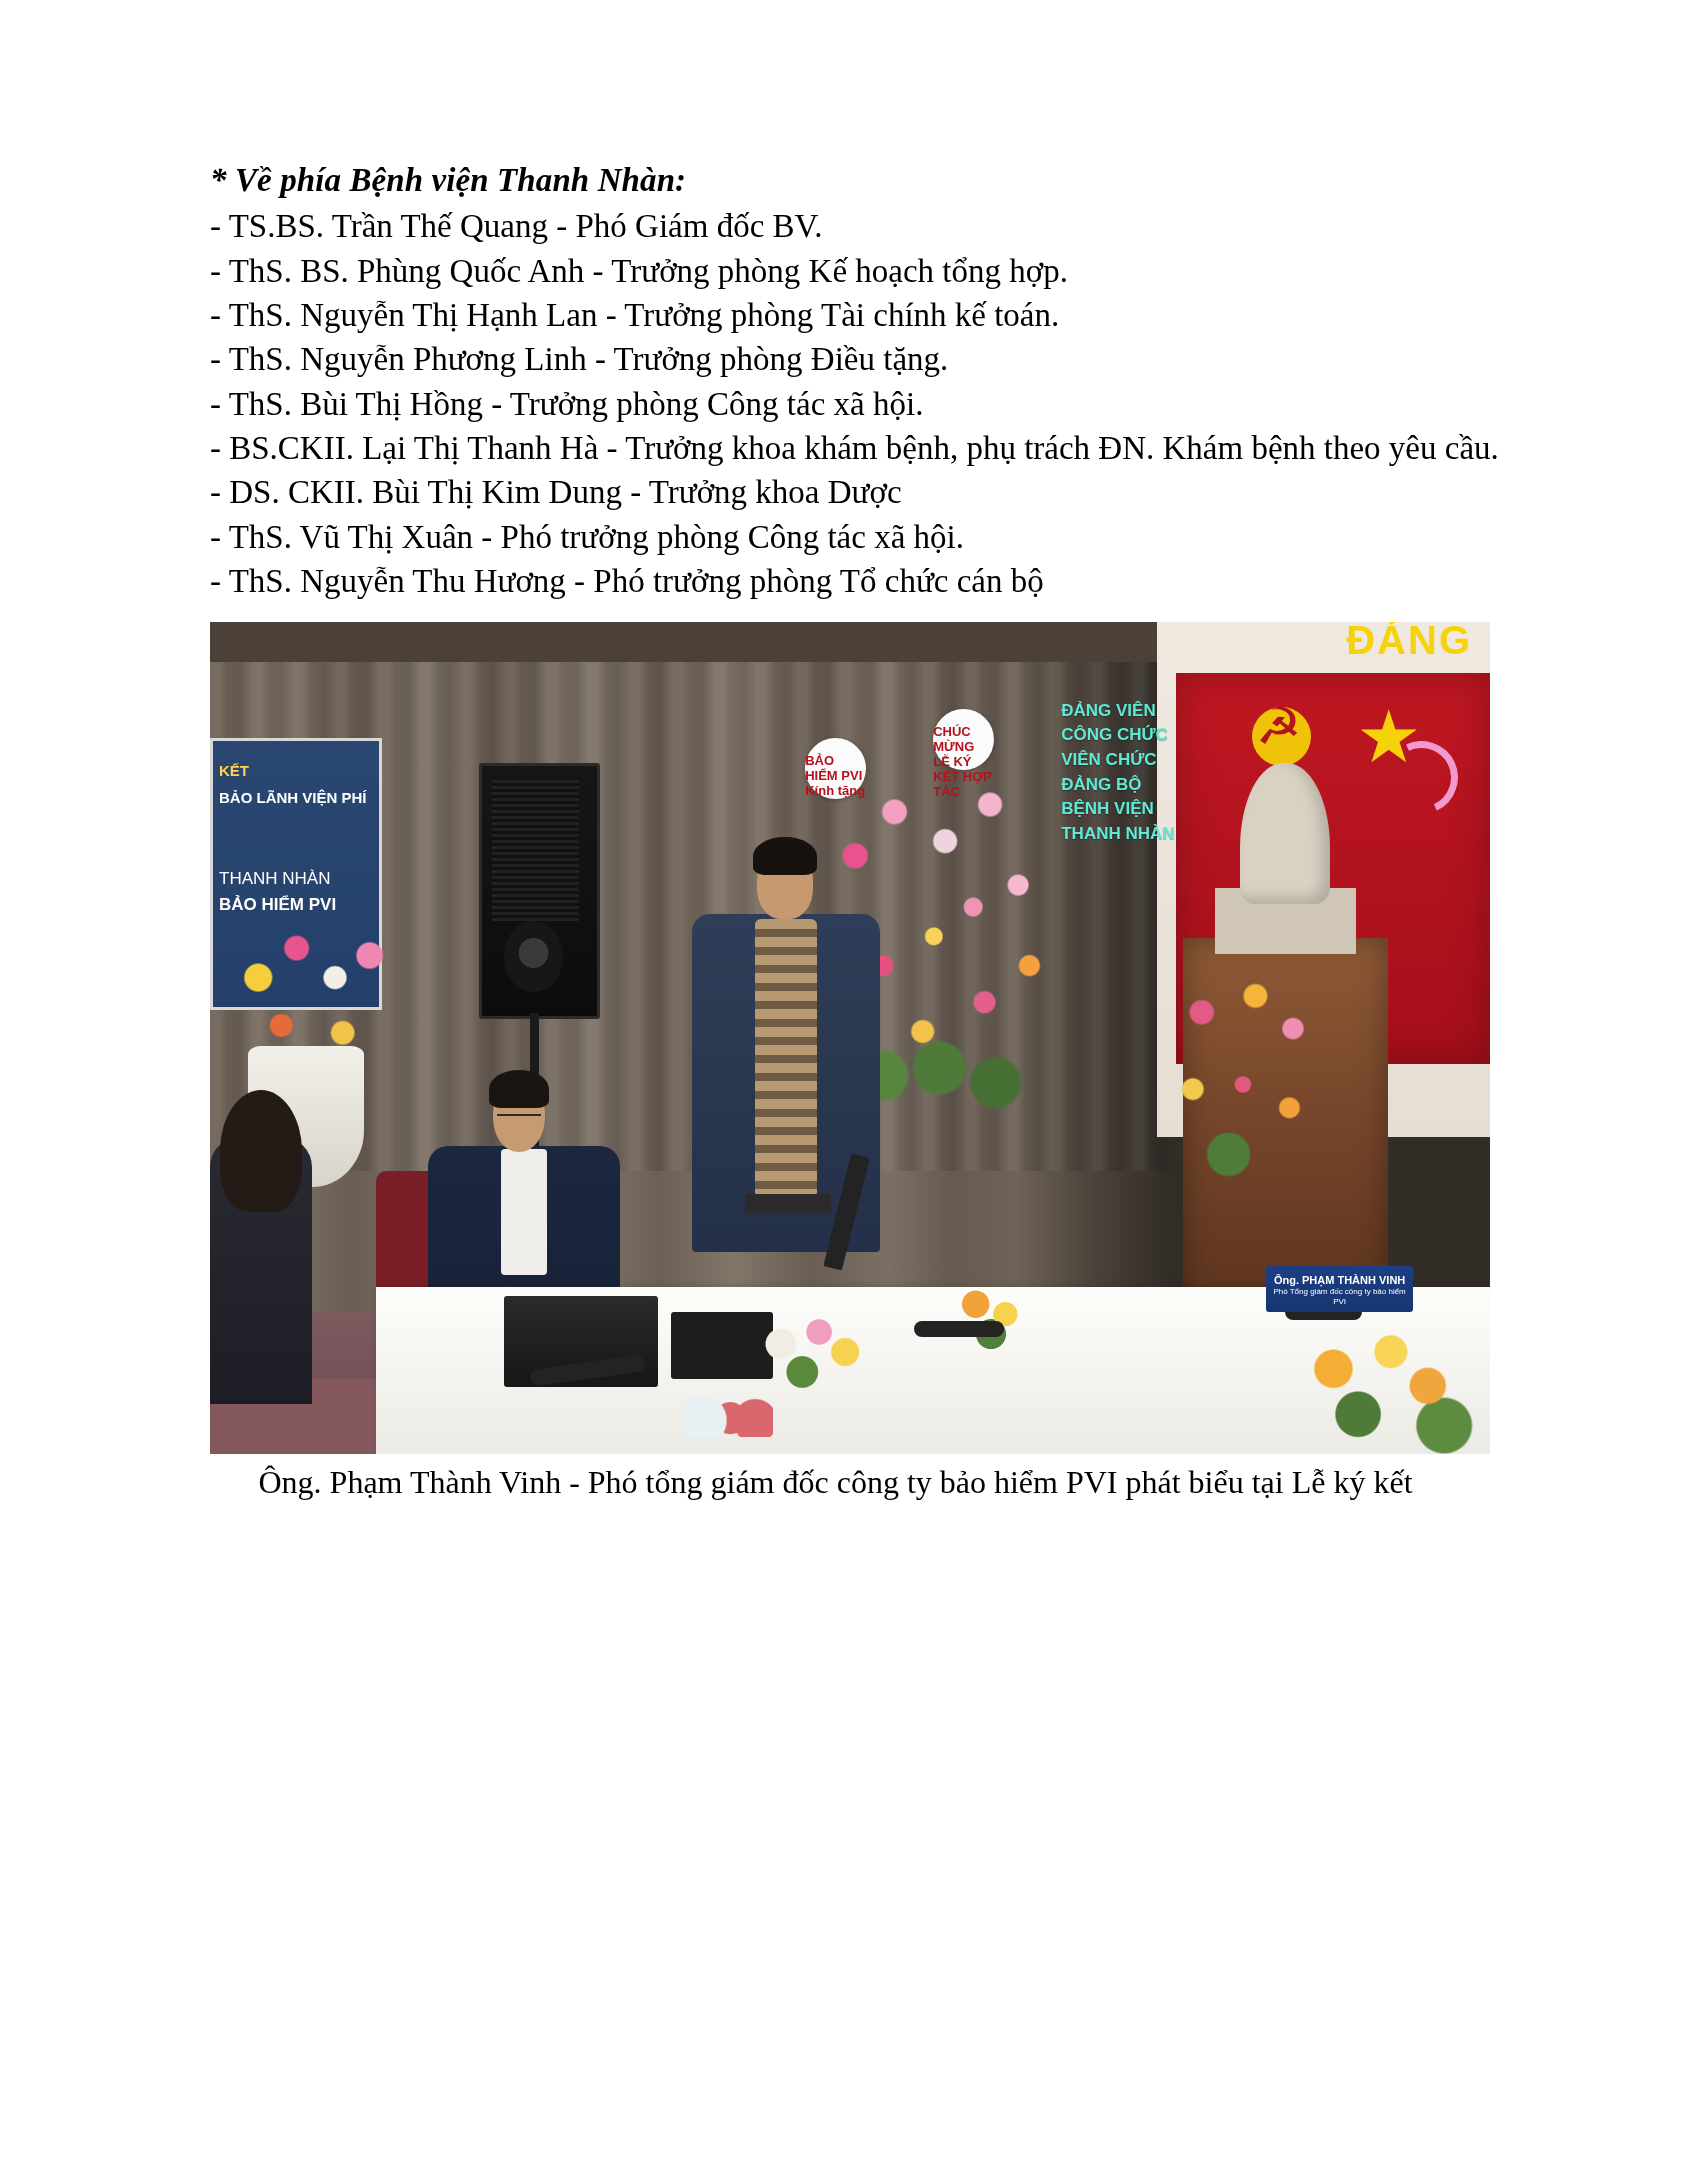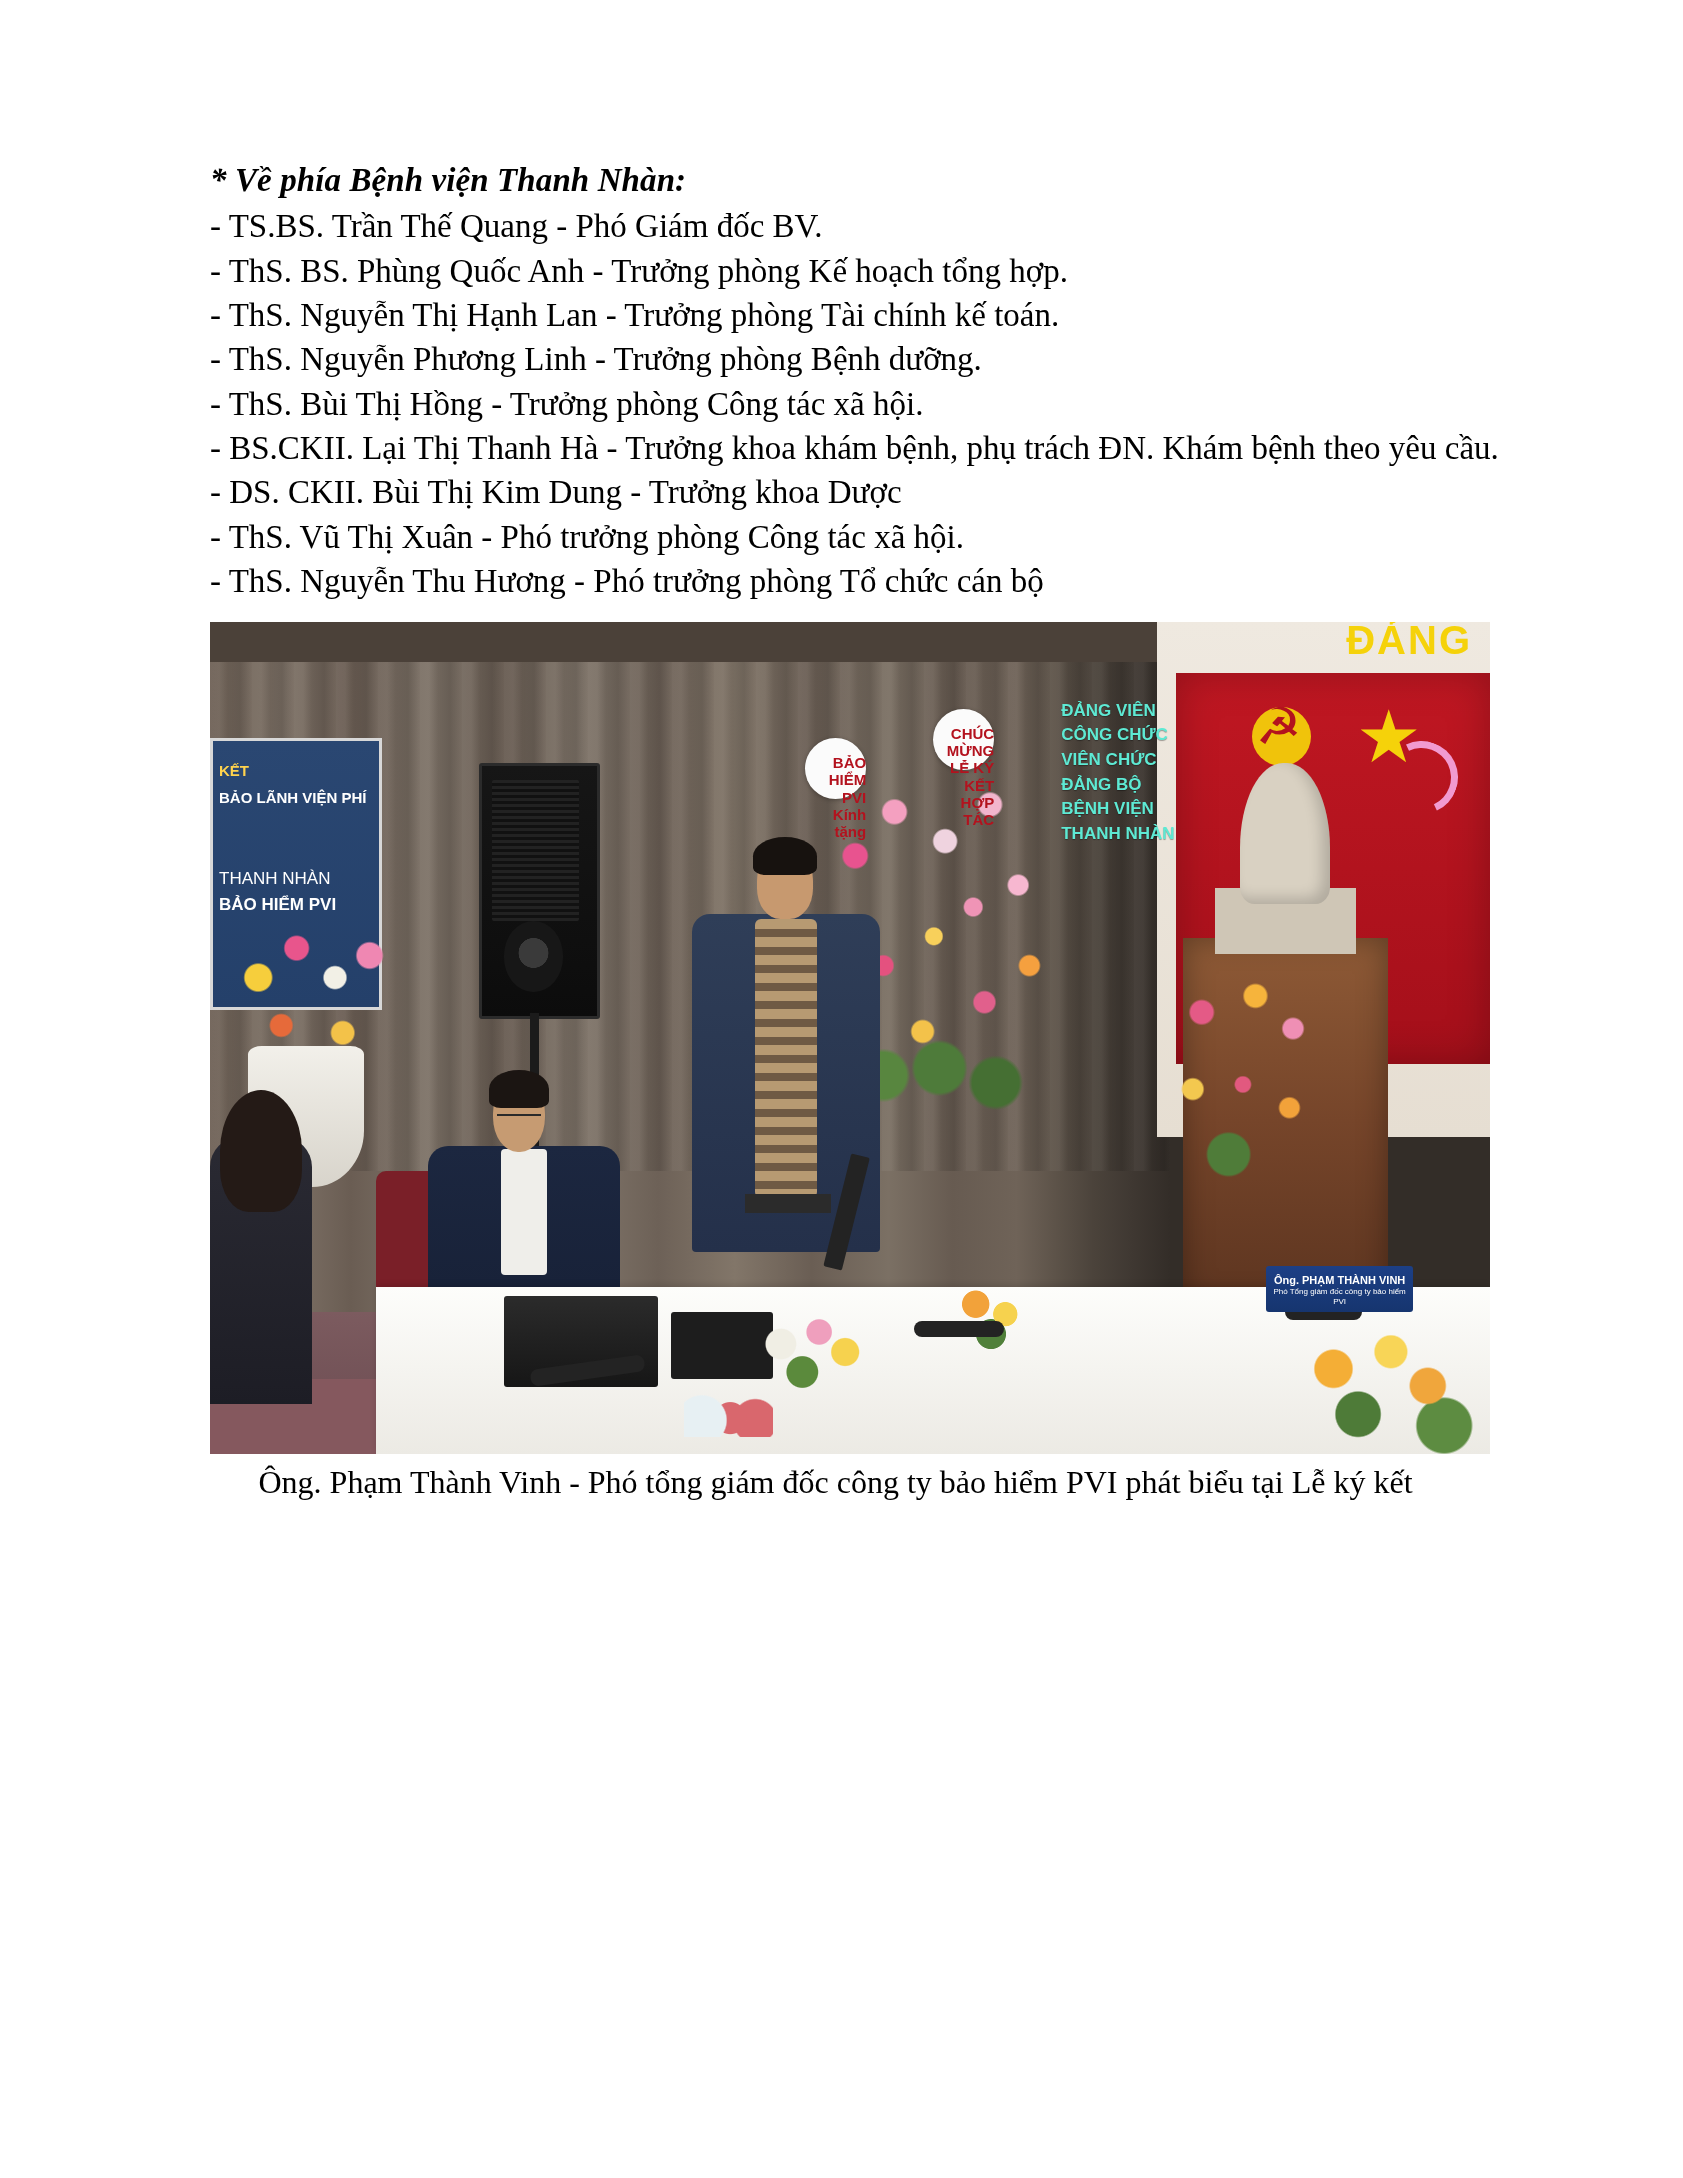--- a/index.html
+++ b/index.html
@@ -281,23 +281,23 @@
       radial-gradient(circle at 84% 80%, #5d8c41 0 13%, transparent 14%);
   }
 
   
   .sign-round {
     width: 61px; height: 61px; border-radius: 50%;
     background: #fbfbfb;
     box-shadow: 0 1px 4px rgba(0,0,0,.3);
     color: #b3121e;
     font-family: "Liberation Sans", sans-serif;
-    font-size: 15px;
+    font-size: 13px;
     font-weight: bold;
-    text-align: right;
+    text-align: left;
     line-height: 1.15;
     padding-top: 16px;
     box-sizing: border-box;
   }
   .sign-1 { left: 46.5%; top: 14%; }
   .sign-2 { left: 56.5%; top: 10.5%; }
 
   
   .table-cloth {
     left: 13%; bottom: 0; width: 87%; height: 20%;
@@ -414,21 +414,21 @@
 <body>
 
 <div class="page">
   <div class="content">
 
     <p class="doc-heading">* Về phía Bệnh viện Thanh Nhàn:</p>
 
     <p class="doc-line">- TS.BS. Trần Thế Quang - Phó Giám đốc BV.</p>
     <p class="doc-line">- ThS. BS. Phùng Quốc Anh - Trưởng phòng Kế hoạch tổng hợp.</p>
     <p class="doc-line">- ThS. Nguyễn Thị Hạnh Lan - Trưởng phòng Tài chính kế toán.</p>
-    <p class="doc-line">- ThS. Nguyễn Phương Linh - Trưởng phòng Bệnh dưỡng.</p>
+    <p class="doc-line">- ThS. Nguyễn Phương Linh - Trưởng phòng Điều tặng.</p>
     <p class="doc-line">- ThS. Bùi Thị Hồng - Trưởng phòng Công tác xã hội.</p>
     <p class="doc-line wrap">- BS.CKII. Lại Thị Thanh Hà - Trưởng khoa khám bệnh, phụ trách ĐN. Khám bệnh theo yêu cầu.</p>
     <p class="doc-line">- DS. CKII. Bùi Thị Kim Dung - Trưởng khoa Dược</p>
     <p class="doc-line">- ThS. Vũ Thị Xuân - Phó trưởng phòng Công tác xã hội.</p>
     <p class="doc-line">- ThS. Nguyễn Thu Hương - Phó trưởng phòng Tổ chức cán bộ</p>
 
     <div class="figure">
       <div class="photo">
 
         <div class="layer wall"></div>

